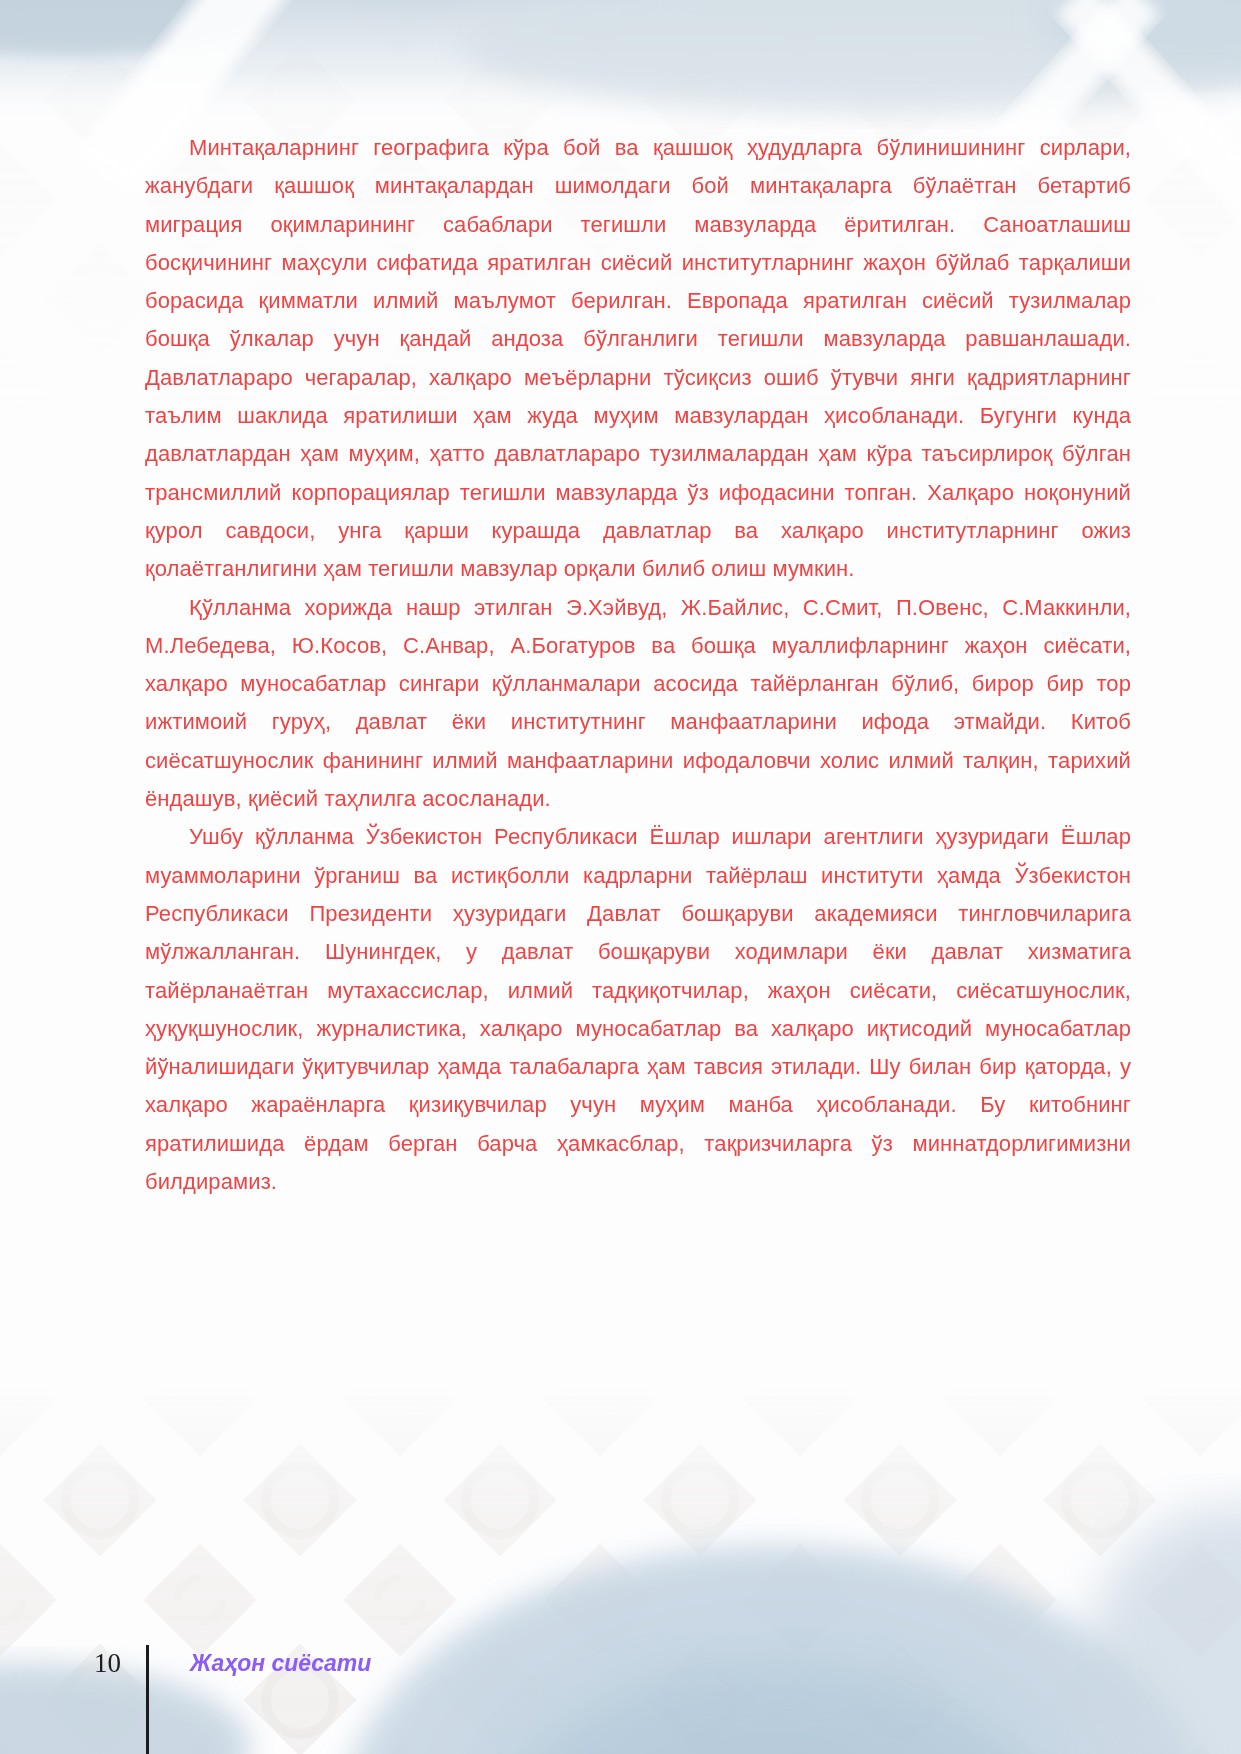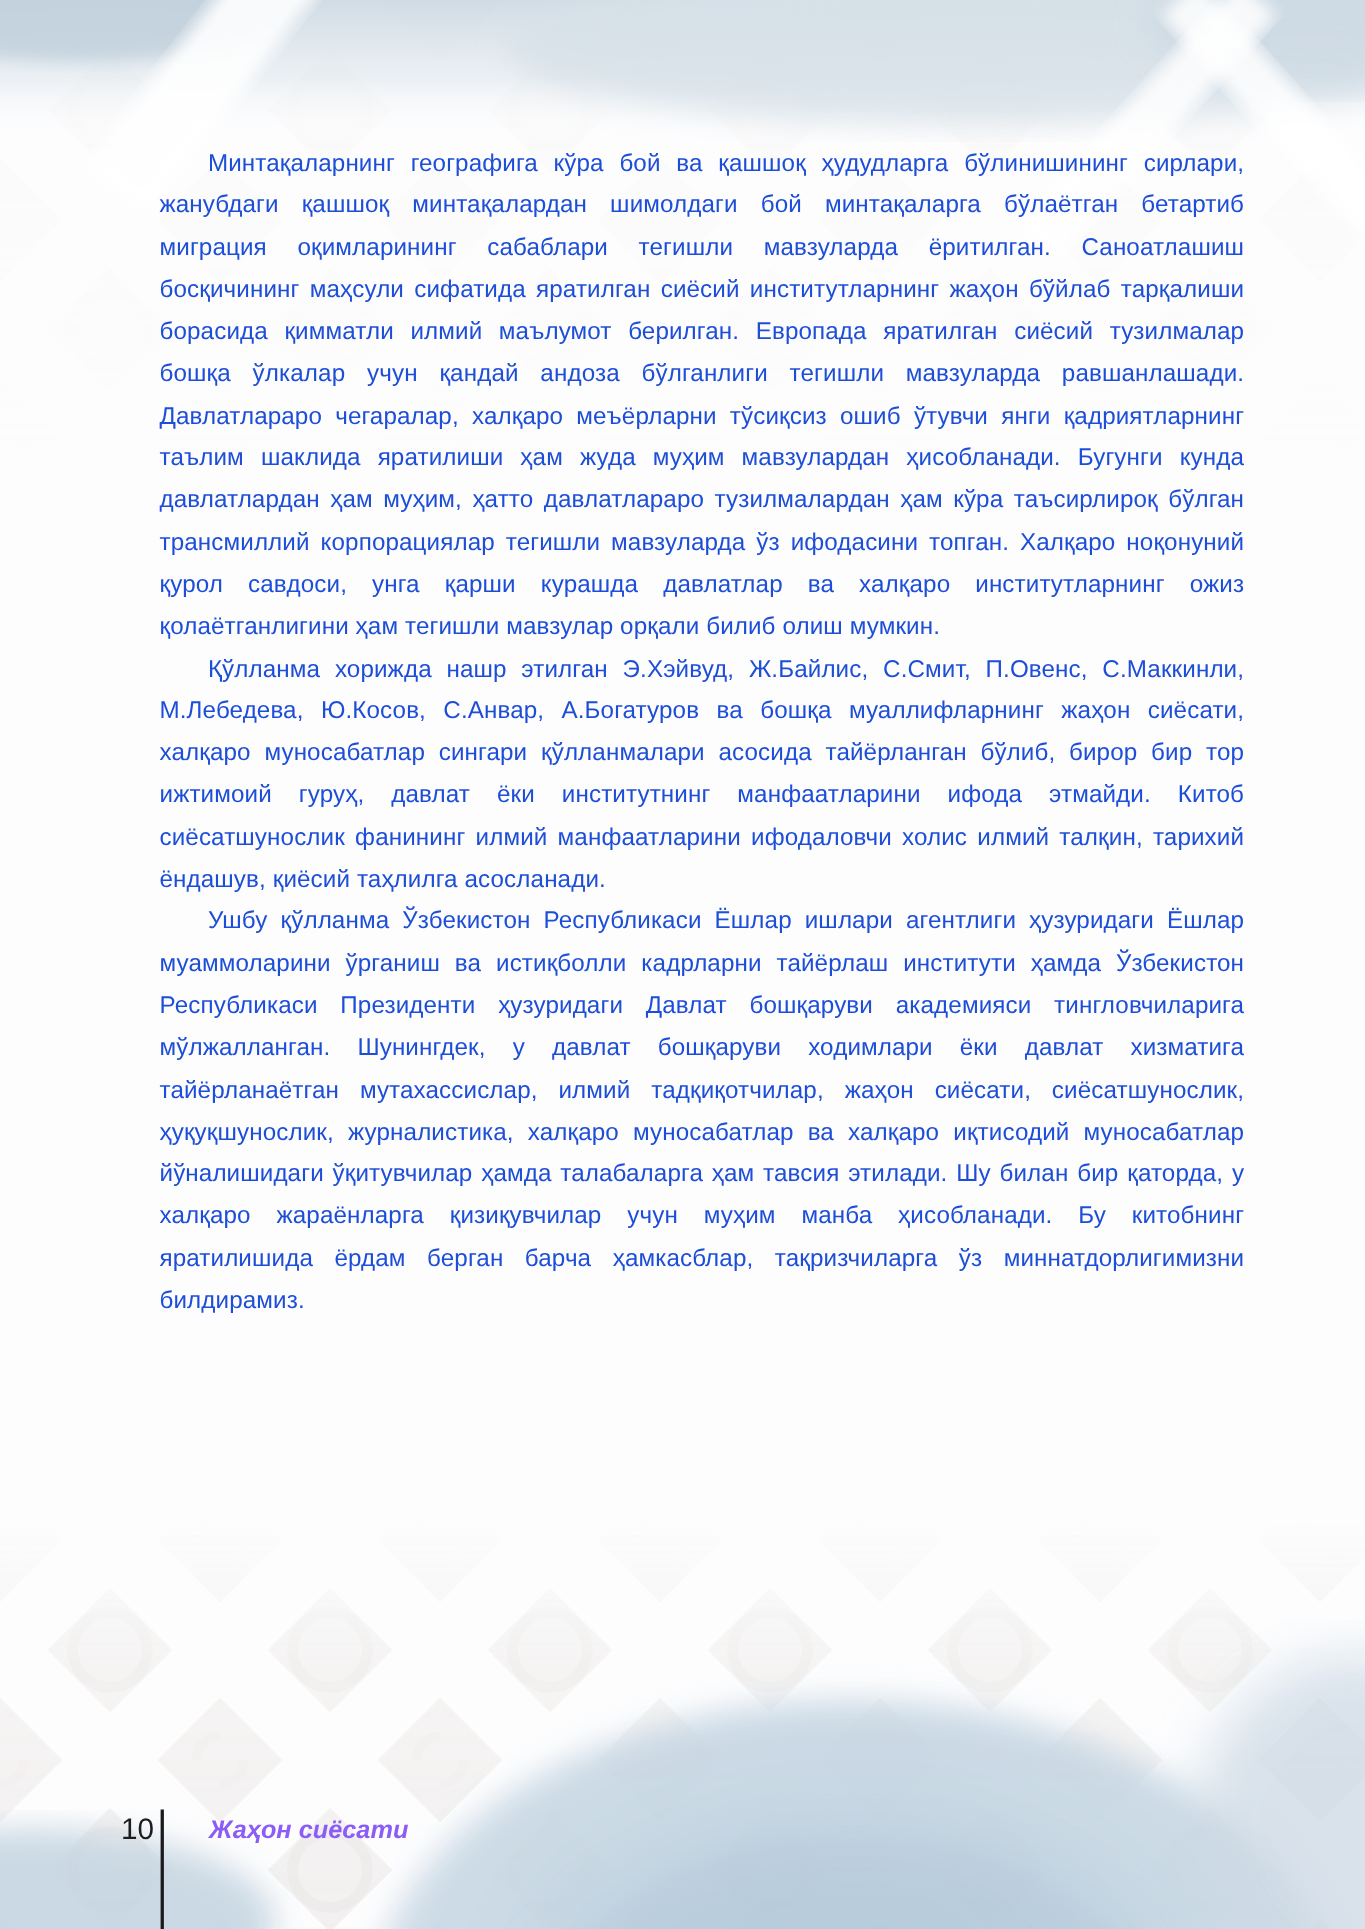--- a/index.html
+++ b/index.html
@@ -8,31 +8,31 @@
     width:1241px;height:1754px;
     margin:0 auto;
     background:#fdfdfe;
     overflow:hidden;
     font-family:"Liberation Sans", sans-serif;
   }
   .bg{position:absolute;left:0;top:0;width:1241px;height:1754px;display:block;}
   .body-text{
     position:absolute;
     left:145px;top:129px;width:986px;
-    color:#1d4ed8;
+    color:#ef4444;
     font-size:22px;
     line-height:38.3px;
     text-align:justify;
     letter-spacing:0.1px;
   }
   .para{margin:0;text-indent:44px;}
   .pagenum{
     position:absolute;
-    left:110px;top:1648px;
-    font-family:Liberation Sans, sans-serif;
+    left:94px;top:1648px;
+    font-family:Liberation Serif, serif;
     font-size:27px;
     color:#1d1d1f;
   }
   .footer-rule{
     position:absolute;
     left:146px;top:1645px;
     width:3px;height:109px;
     background:#1b1b1d;
   }
   .booktitle{

